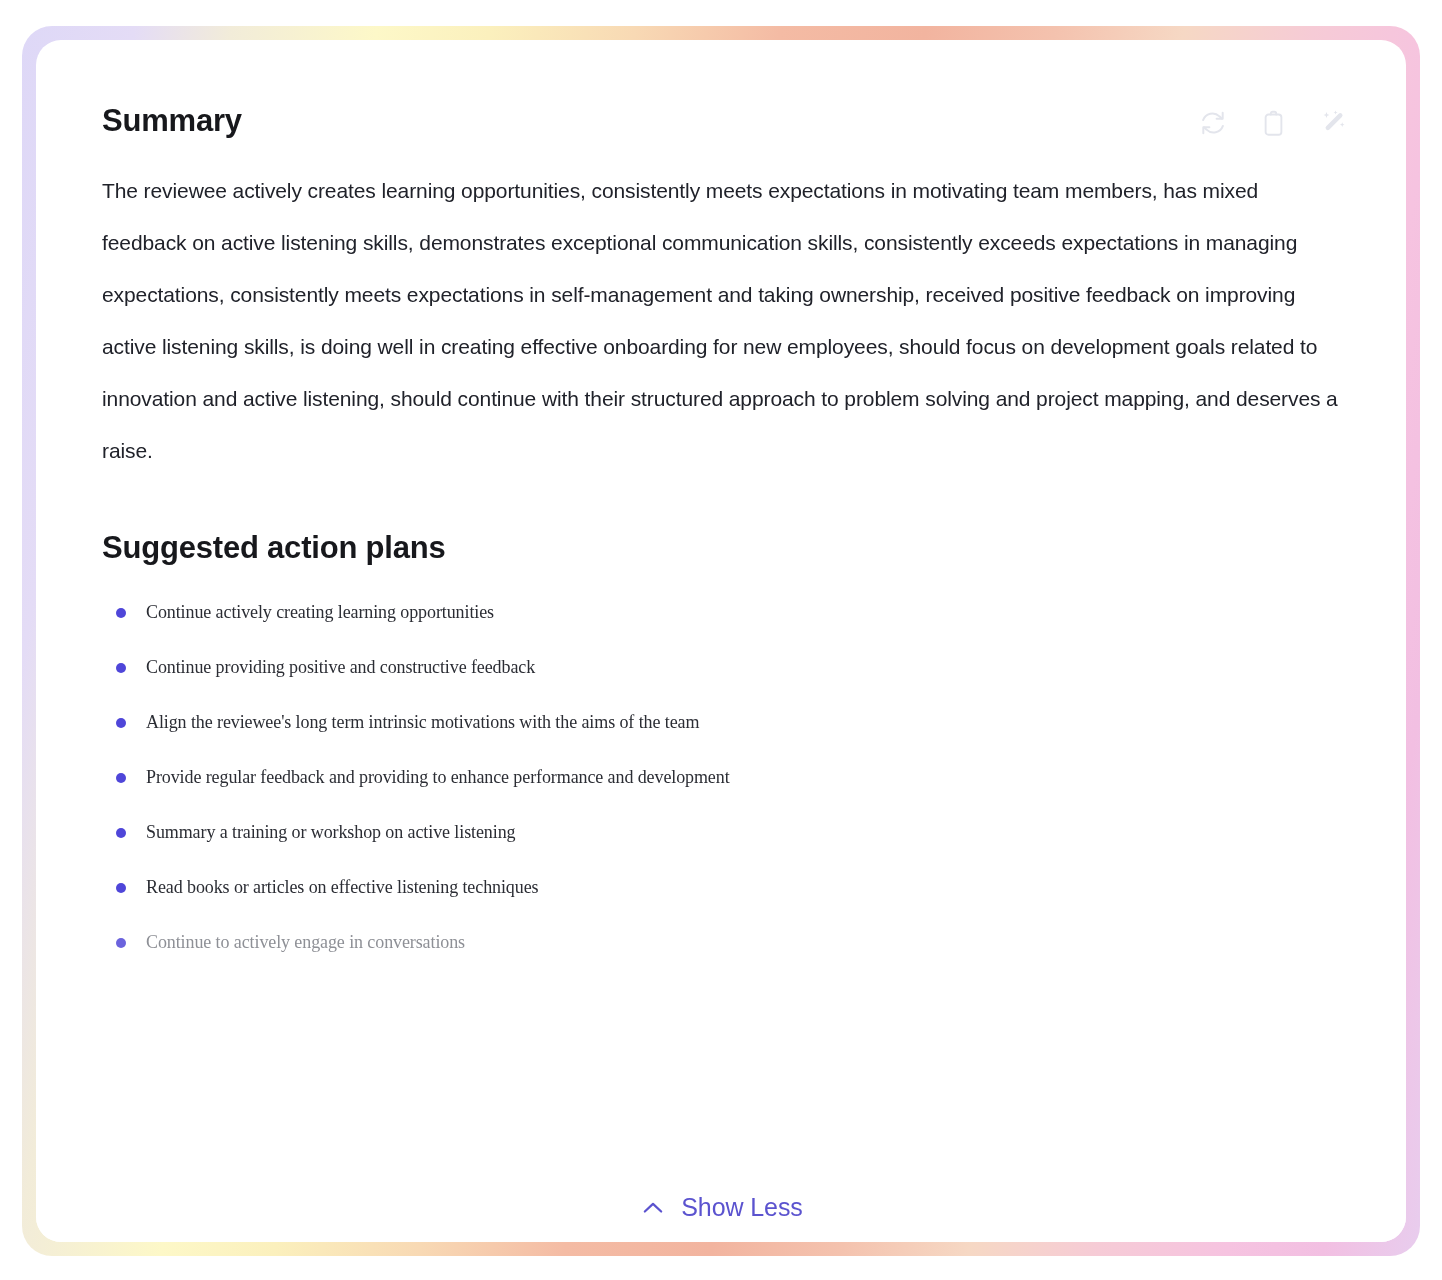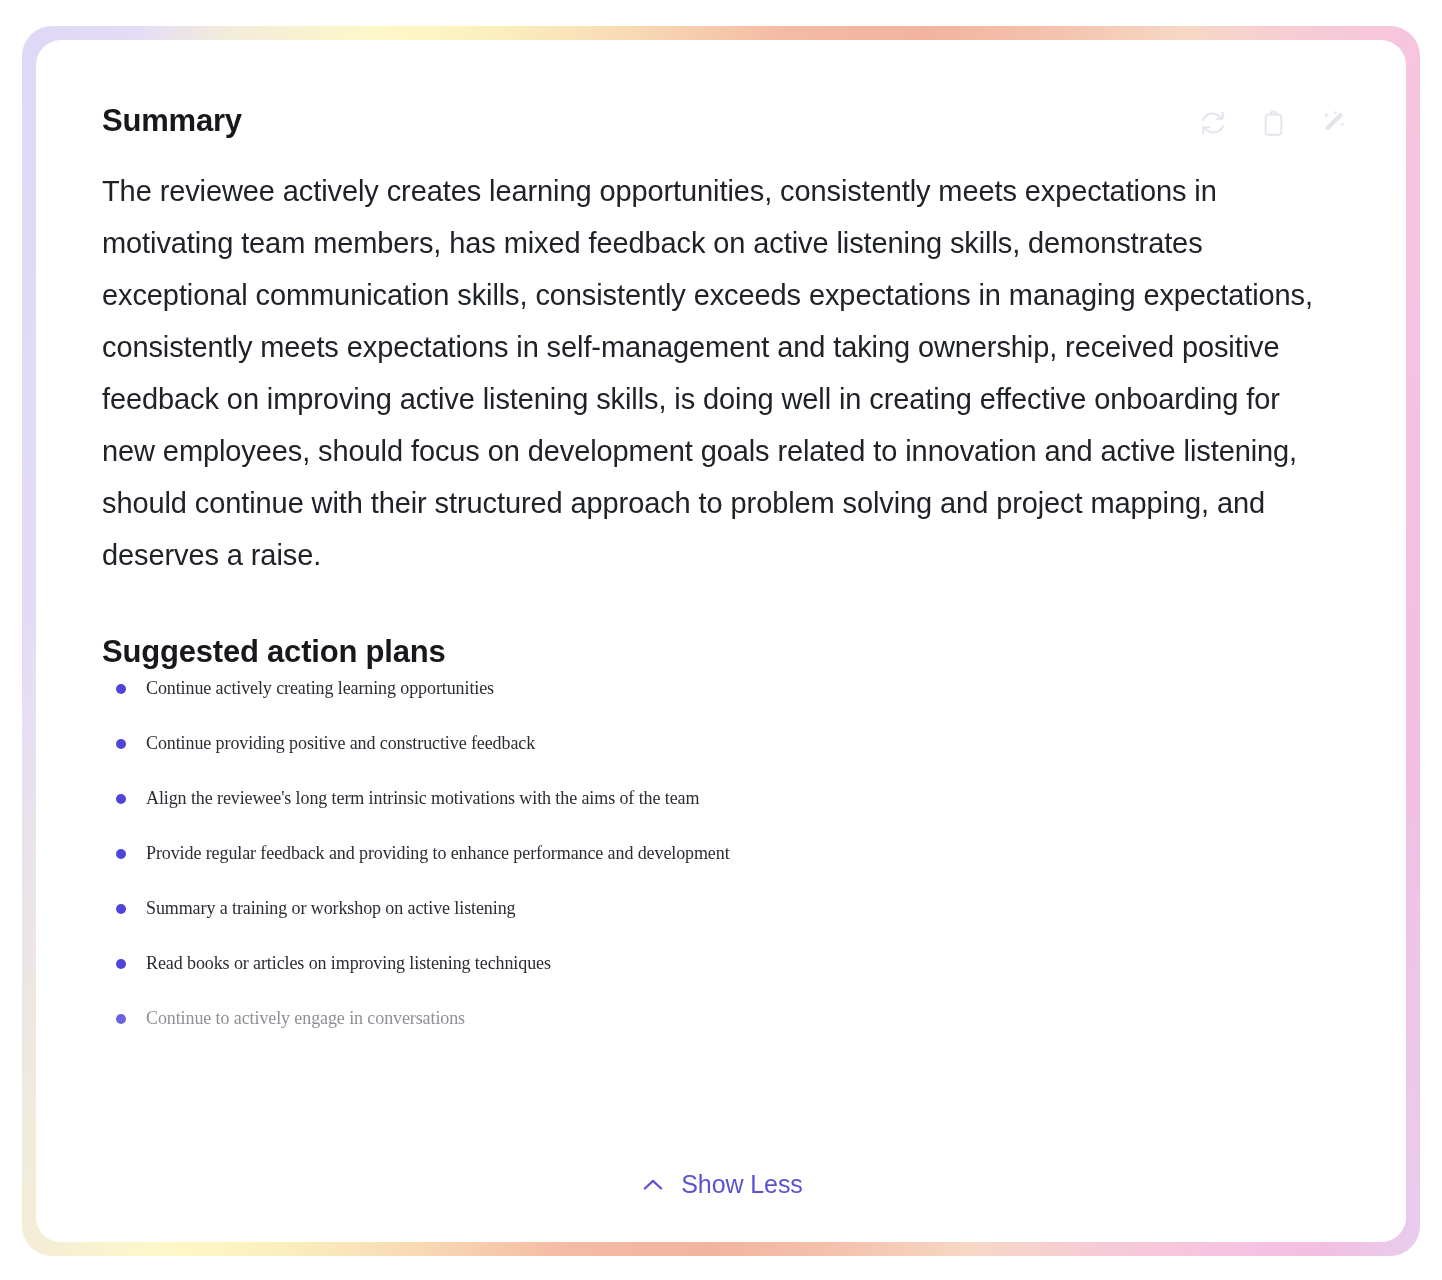--- a/index.html
+++ b/index.html
@@ -85,29 +85,30 @@
     font-size: 31px;
     font-weight: 600;
     letter-spacing: -0.2px;
     color: #17181c;
     line-height: 1.2;
   }
 
   #summary-title { margin-bottom: 26px; }
 
   .summary-body {
-    font-size: 29px;
+    font-size: 21px;
     line-height: 52px;
     color: #20222a;
     letter-spacing: -0.1px;
     max-width: 1310px;
   }
 
   #plans-title {
     margin-top: 52px;
+    margin-bottom: 28px;
   }
 
   
   .plans-list {
     list-style: none;
     position: relative;
   }
 
   .plan-item {
     position: relative;
@@ -145,21 +146,21 @@
     height: 120px;
     pointer-events: none;
     background: linear-gradient(to bottom, rgba(255,255,255,0) 0%, rgba(255,255,255,0.82) 58%, #ffffff 100%);
   }
 
   
   .show-toggle {
     position: absolute;
     left: 0;
     right: 0;
-    bottom: 43px;
+    bottom: 20px;
     display: flex;
     align-items: center;
     justify-content: center;
     gap: 14px;
     background: none;
     border: none;
     cursor: pointer;
     color: #5b53cf;
     font-family: "Liberation Sans", sans-serif;
     font-size: 25px;
@@ -213,21 +214,21 @@
           <li class="plan-item">
             <span>Align the reviewee's long term intrinsic motivations with the aims of the team</span>
           </li>
           <li class="plan-item">
             <span>Provide regular feedback and providing to enhance performance and development</span>
           </li>
           <li class="plan-item">
             <span>Summary a training or workshop on active listening</span>
           </li>
           <li class="plan-item">
-            <span>Read books or articles on improving listening techniques</span>
+            <span>Read books or articles on effective listening techniques</span>
           </li>
           <li class="plan-item faded">
             <span>Continue to actively engage in conversations</span>
           </li>
         </ul>
 
       <div class="fade-mask"></div>
 
       <button class="show-toggle">
         <span>

